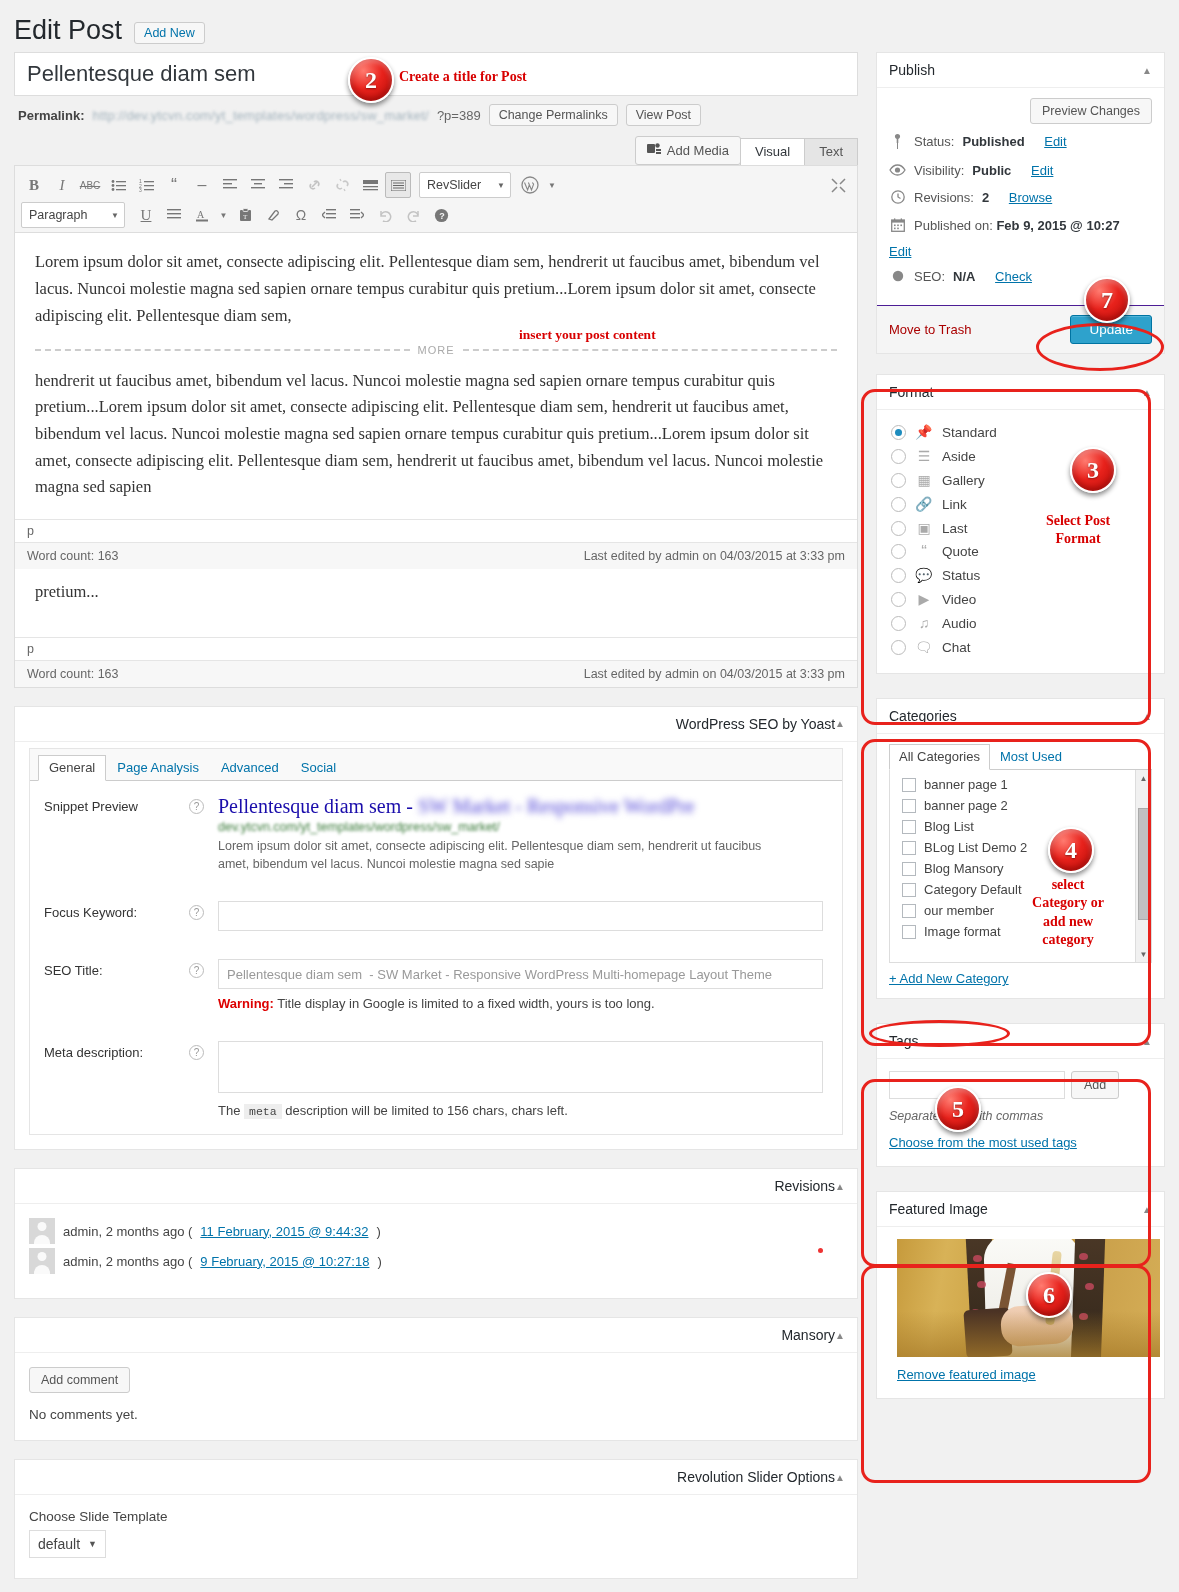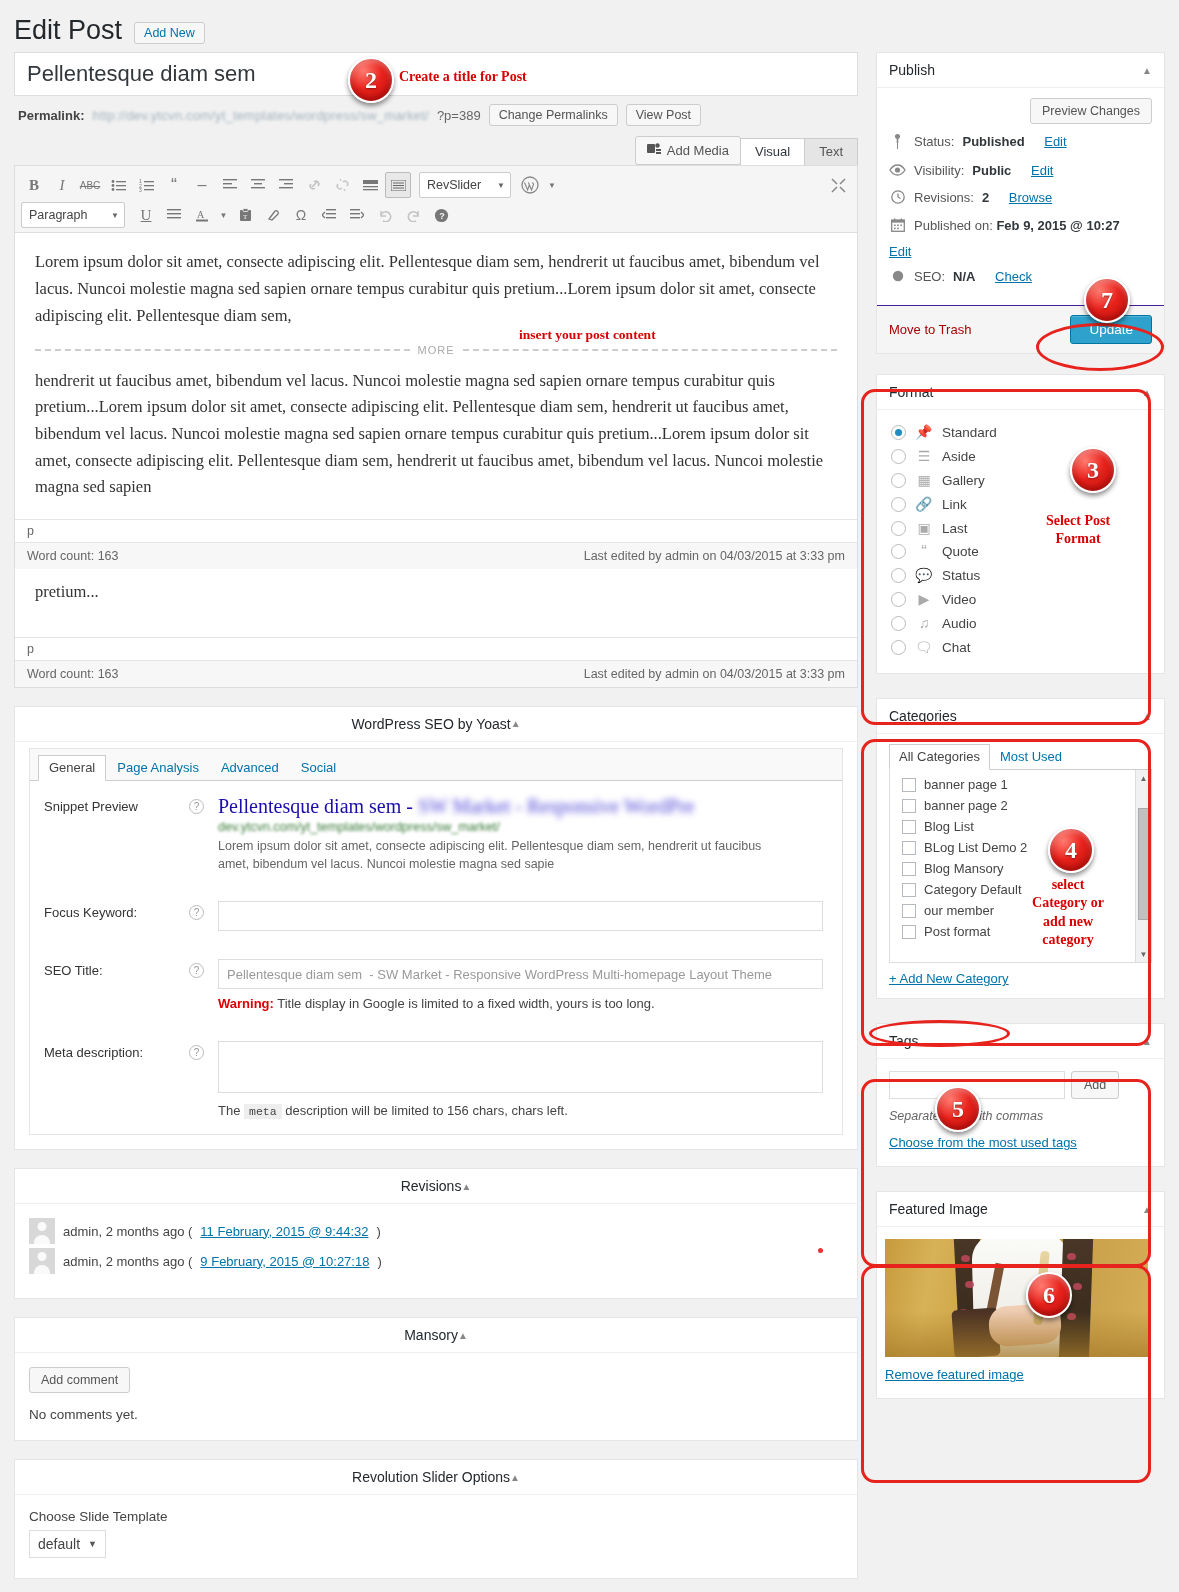--- a/index.html
+++ b/index.html
@@ -100,21 +100,21 @@
     font-size:12.5px; color:#666; display:flex; justify-content:space-between;
   }
   .annot-red {
     color:#d80000; font-weight:700; font-size:13.5px;
     font-family:"Liberation Serif", serif;
   }
 
   
   .postbox { background:#fff; border:1px solid #e5e5e5; margin-top:18px; }
   .pbhead {
-    display:flex; align-items:center; justify-content:center;
+    display:flex; align-items:center; justify-content:flex-end;
     padding:9px 12px; border-bottom:1px solid #eee; position:relative;
   }
   .pbtitle { font-size:14px; color:#23282d; font-weight:400; }
   .toggle-arrow { color:#888; font-size:10px; cursor:pointer; }
   .pbinner { padding:14px 16px; }
 
   
   .ybox { border:1px solid #e5e5e5; margin:6px 14px 14px; }
   .ytabs { display:flex; border-bottom:1px solid #ccc; background:#f9f9f9; padding:6px 8px 0; }
   .ytab { font-size:13px; padding:4px 10px; color:#0073aa; cursor:pointer; border:1px solid transparent; }
@@ -798,21 +798,21 @@
             <div class="catitem">
                 <span class="cbx"></span>
                 <span>Category Default</span>
               </div>
             <div class="catitem">
                 <span class="cbx"></span>
                 <span>our member</span>
               </div>
             <div class="catitem">
                 <span class="cbx"></span>
-                <span>Post format</span>
+                <span>Image format</span>
               </div>
           </div>
           <div class="catscroll">
             <div class="arw">▲</div>
             <div class="thumb"></div>
             <div class="arw" style="position:absolute;bottom:0;width:100%">▼</div>
           </div>
         </div>
         <a class="addcat" href="#">+ Add New Category</a>
       </div>
@@ -831,21 +831,21 @@
         <div class="tagnote">Separate tags with commas</div>
         <a href="#" style="display:inline-block;margin-top:12px;font-size:13px">Choose from the most used tags</a>
       </div>
     </div>
 
     <div class="sbox">
       <div class="sbhead">
         <span class="sbtitle">Featured Image</span>
         <span class="toggle-arrow">▲</span>
       </div>
-      <div class="sbinner" style="padding:12px 8px 16px">
+      <div class="sbinner" style="padding:12px 20px 16px">
         <div class="fimg">
           <div class="vest-l"></div>
           <div class="shirt"></div>
           <div class="vest-r"></div>
           <div class="dot" style="left:76px;top:16px"></div>
           <div class="dot" style="left:80px;top:42px"></div>
           <div class="dot" style="left:74px;top:70px"></div>
           <div class="dot" style="left:182px;top:14px"></div>
           <div class="dot" style="left:188px;top:44px"></div>
           <div class="dot" style="left:182px;top:74px"></div>

